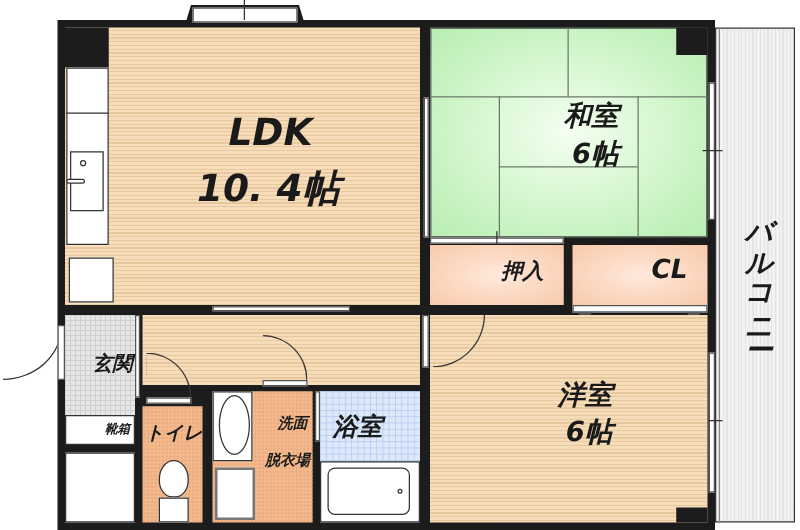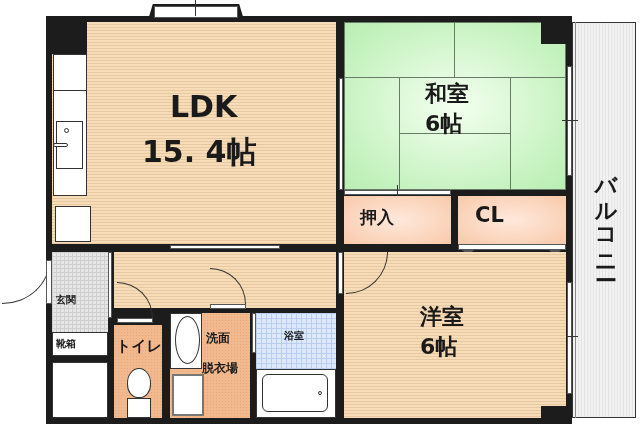--- a/index.html
+++ b/index.html
@@ -6,21 +6,21 @@
   body{width:640px;height:424px;position:relative;overflow:hidden;font-family:"DejaVu Sans",sans-serif;}
   .abs{position:absolute;box-sizing:border-box;}
   .wall{background:#1c1c1c;}
   .wood{background:repeating-linear-gradient(180deg,#f6dcb8 0px,#f6dcb8 2px,#e8c89e 2px,#e8c89e 3px);}
   .tatami{background:radial-gradient(ellipse at center,#f4fff0 0%,#c6f2c0 75%,#b9eeb2 100%);border:1px solid #6a7a68;}
   .closet{background:radial-gradient(ellipse at center,#ffe9dc 0%,#f8c9aa 100%);}
   .tile-grey{background-color:#e6e6e6;background-image:linear-gradient(#cfcfcf 1px,transparent 1px),linear-gradient(90deg,#cfcfcf 1px,transparent 1px);background-size:4px 4px;}
   .tile-blue{background-color:#dde9fb;background-image:linear-gradient(#b8cdf0 1px,transparent 1px),linear-gradient(90deg,#b8cdf0 1px,transparent 1px);background-size:5px 5px;}
   .orange-dot{background-color:#f2b88e;background-image:radial-gradient(#e9a878 0.8px,transparent 0.9px);background-size:3px 3px;}
   .balcony{background:repeating-linear-gradient(90deg,#f2f2f2 0,#f2f2f2 2px,#e4e4e4 2px,#e4e4e4 3px);border:1.5px solid #333;}
-  .label{position:absolute;font-weight:bold;color:#1a1a1a;text-align:left;white-space:nowrap;line-height:1.1;}
+  .label{position:absolute;font-weight:bold;font-style:italic;color:#1a1a1a;text-align:right;white-space:nowrap;line-height:1.1;}
   .white{background:#fff;}
   .win{background:#fff;border:1px solid #555;}
 </style>
 </head>
 <body>
 
 <div class="abs wall" style="left:46px;top:16px;width:526px;height:408px;"></div>
 
 <div class="abs wall" style="left:148px;top:4px;width:96px;height:16px;clip-path:polygon(5% 0,95% 0,100% 100%,0 100%);"></div>
 <div class="abs win" style="left:154px;top:6px;width:84px;height:12px;background:#fff;"></div>
@@ -30,21 +30,21 @@
 <div class="abs wall" style="left:52px;top:22px;width:35px;height:32px;"></div>
 
 <div class="abs white" style="left:53px;top:54px;width:34px;height:142px;border:1px solid #333;"></div>
 <div class="abs" style="left:53px;top:90px;width:34px;height:1px;background:#333;"></div>
 <div class="abs white" style="left:56px;top:121px;width:27px;height:48px;border:1px solid #333;"></div>
 <div class="abs" style="left:64px;top:128px;width:5px;height:5px;border:1px solid #333;border-radius:50%;"></div>
 <div class="abs" style="left:53px;top:143px;width:15px;height:4px;border:1px solid #333;border-radius:2px;background:#fff;"></div>
 
 <div class="abs white" style="left:55px;top:206px;width:36px;height:36px;border:1px solid #333;background:#fff linear-gradient(45deg,transparent 49%,#777 49.5%,#777 50.5%,transparent 51%),linear-gradient(-45deg,transparent 49%,#777 49.5%,#777 50.5%,transparent 51%);"></div>
 <div class="label" style="left:170px;top:90px;font-size:30px;width:80px;">LDK</div>
-<div class="label" style="left:142px;top:135px;font-size:30px;width:130px;">15. 4帖</div>
+<div class="label" style="left:142px;top:135px;font-size:30px;width:130px;">10. 4帖</div>
 
 <div class="abs tatami" style="left:344px;top:22px;width:222px;height:168px;"></div>
 <div class="abs" style="left:344px;top:77px;width:222px;height:1px;background:#6a7a68;"></div>
 <div class="abs" style="left:454px;top:22px;width:1px;height:55px;background:#6a7a68;"></div>
 <div class="abs" style="left:399px;top:77px;width:1px;height:113px;background:#6a7a68;"></div>
 <div class="abs" style="left:510px;top:77px;width:1px;height:113px;background:#6a7a68;"></div>
 <div class="abs" style="left:399px;top:133px;width:111px;height:1px;background:#6a7a68;"></div>
 <div class="abs wall" style="left:541px;top:22px;width:25px;height:22px;"></div>
 <div class="label" style="left:425px;top:82px;font-size:22px;width:70px;">和室</div>
 <div class="label" style="left:425px;top:112px;font-size:22px;width:70px;">6帖</div>
@@ -67,21 +67,21 @@
 <div class="abs white" style="left:567px;top:66px;width:5px;height:110px;border:1px solid #555;"></div>
 <div class="abs" style="left:562px;top:120px;width:16px;height:1px;background:#333;"></div>
 <div class="abs white" style="left:567px;top:282px;width:5px;height:112px;border:1px solid #555;"></div>
 <div class="abs" style="left:562px;top:336px;width:16px;height:1px;background:#333;"></div>
 
 <div class="abs wood" style="left:114px;top:252px;width:222px;height:56px;"></div>
 <div class="abs white" style="left:170px;top:245px;width:110px;height:4px;border:1px solid #555;"></div>
 
 <div class="abs tile-grey" style="left:52px;top:252px;width:56px;height:80px;"></div>
 <div class="abs white" style="left:108px;top:252px;width:4px;height:66px;border:1px solid #555;"></div>
-<div class="label" style="left:56px;top:282px;font-size:10px;width:50px;margin-top:12px;">玄関</div>
+<div class="label" style="left:56px;top:282px;font-size:16px;width:50px;">玄関</div>
 
 <div class="abs" style="left:2px;top:260px;width:48px;height:44px;border:1px solid #333;border-top:none;border-left:none;border-radius:0 0 100% 0;"></div>
 <div class="abs white" style="left:46px;top:260px;width:6px;height:44px;border:1px solid #555;"></div>
 
 <div class="abs white" style="left:52px;top:332px;width:56px;height:24px;border:1px solid #333;"></div>
 <div class="label" style="left:56px;top:338px;font-size:10px;width:48px;">靴箱</div>
 <div class="abs white" style="left:52px;top:362px;width:56px;height:56px;border:1px solid #333;background:#fff linear-gradient(45deg,transparent 49%,#444 49.5%,#444 50.5%,transparent 51%),linear-gradient(-45deg,transparent 49%,#444 49.5%,#444 50.5%,transparent 51%);"></div>
 
 <div class="abs orange-dot" style="left:114px;top:325px;width:48px;height:93px;"></div>
 <div class="label" style="left:116px;top:338px;font-size:15px;width:44px;">トイレ</div>
@@ -93,21 +93,21 @@
 <div class="abs orange-dot" style="left:170px;top:313px;width:80px;height:105px;"></div>
 <div class="abs white" style="left:170px;top:313px;width:32px;height:56px;border:1px solid #333;"></div>
 <div class="abs white" style="left:175px;top:316px;width:25px;height:48px;border:1px solid #333;border-radius:50%;"></div>
 <div class="abs white" style="left:172px;top:374px;width:32px;height:42px;border:2px solid #777;"></div>
 <div class="label" style="left:206px;top:332px;font-size:12px;width:40px;">洗面</div>
 <div class="label" style="left:202px;top:362px;font-size:12px;width:46px;">脱衣場</div>
 <div class="abs" style="left:210px;top:268px;width:36px;height:36px;border:1px solid #333;border-left:none;border-bottom:none;border-radius:0 100% 0 0;"></div>
 <div class="abs white" style="left:210px;top:304px;width:36px;height:5px;border:1px solid #555;"></div>
 
 <div class="abs tile-blue" style="left:256px;top:313px;width:80px;height:56px;"></div>
-<div class="label" style="left:284px;top:330px;font-size:10px;width:52px;">浴室</div>
+<div class="label" style="left:254px;top:330px;font-size:20px;width:52px;">浴室</div>
 <div class="abs white" style="left:256px;top:369px;width:80px;height:49px;border:1px solid #333;"></div>
 <div class="abs white" style="left:262px;top:374px;width:66px;height:38px;border:1px solid #333;border-radius:6px;"></div>
 <div class="abs" style="left:318px;top:391px;width:4px;height:4px;border:1px solid #333;border-radius:50%;"></div>
 <div class="abs white" style="left:252px;top:313px;width:4px;height:40px;border:1px solid #555;"></div>
 
 <div class="abs wood" style="left:344px;top:252px;width:222px;height:166px;"></div>
 <div class="abs wall" style="left:541px;top:406px;width:25px;height:12px;"></div>
 <div class="abs" style="left:346px;top:252px;width:42px;height:42px;border:1px solid #333;border-left:none;border-top:none;border-radius:0 0 100% 0;"></div>
 <div class="abs white" style="left:338px;top:252px;width:5px;height:42px;border:1px solid #555;"></div>
 <div class="label" style="left:420px;top:305px;font-size:22px;width:70px;">洋室</div>

